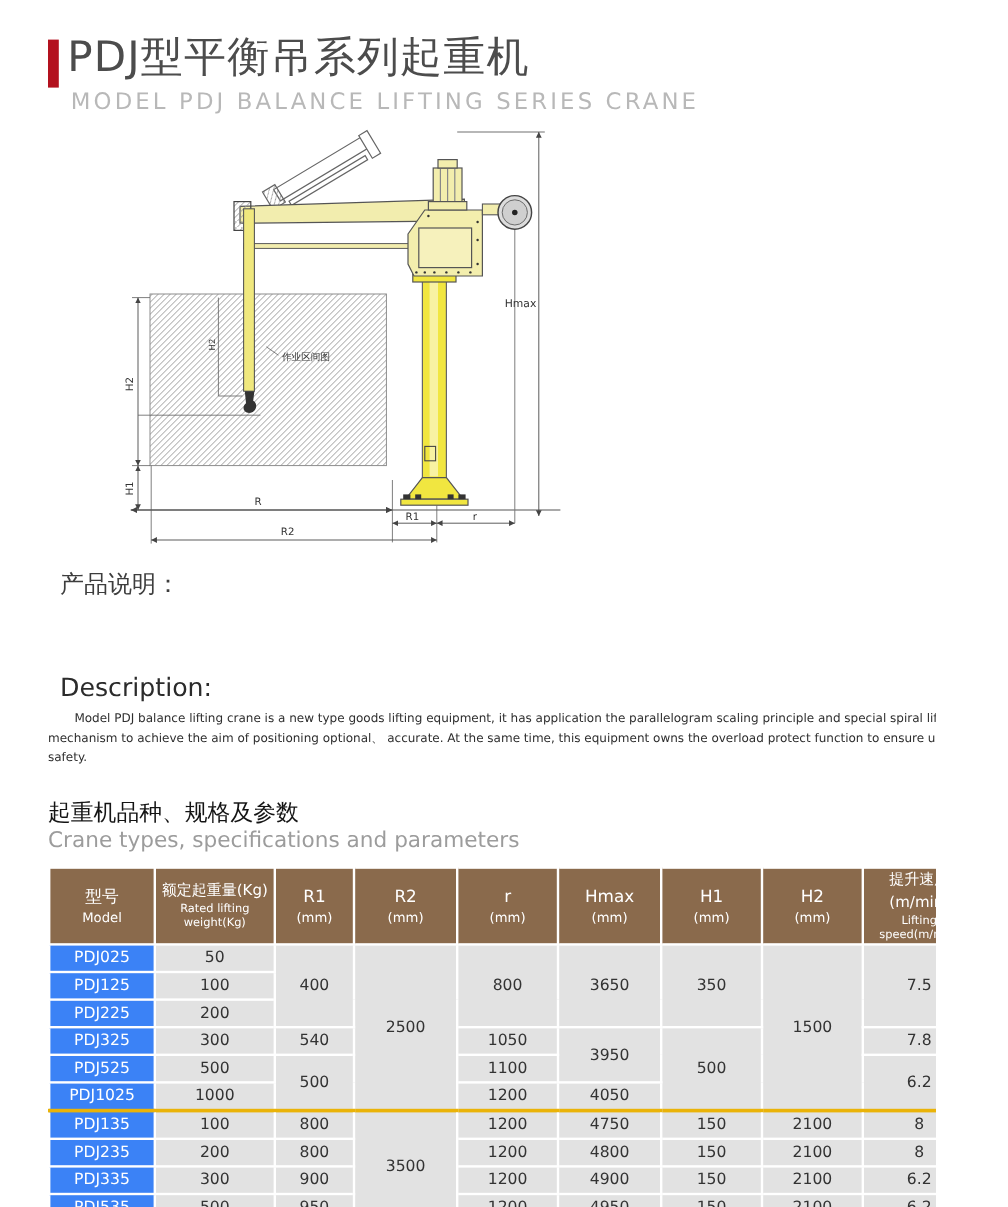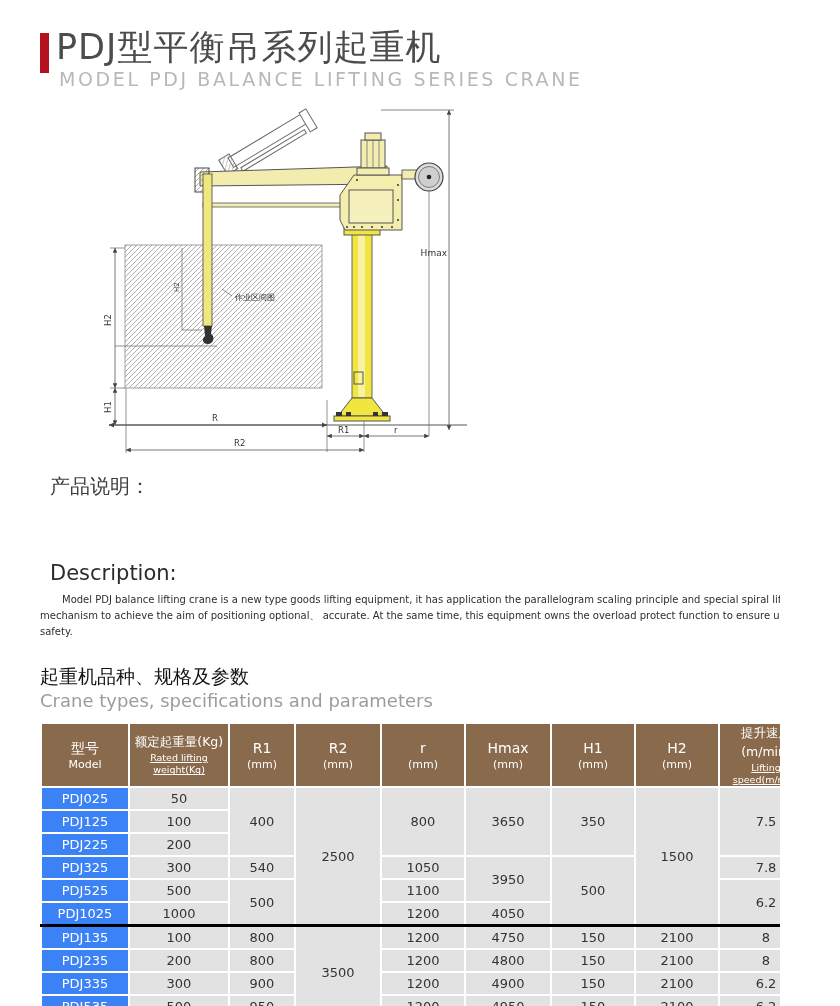--- a/index.html
+++ b/index.html
@@ -1,21 +1,21 @@
 <!DOCTYPE html>
 <html><head>
 <meta charset="utf-8">
 <style>
   html,body{margin:0;padding:0;background:#ffffff;font-family:"DejaVu Sans","Liberation Sans",sans-serif;}
   .page{position:relative;width:780px;height:1006px;background:#fff;overflow:hidden;}
 
   
   .redbar{position:absolute;left:40px;top:33px;width:9px;height:40px;background:#b3111e;}
   .title-cn{position:absolute;left:56px;top:24px;font-size:35px;color:#4c4c4c;letter-spacing:1px;white-space:nowrap;}
-  .title-en{position:absolute;left:59px;top:68px;font-size:19px;color:#b8b8b8;letter-spacing:2.6px;white-space:nowrap;}
+  .title-en{position:absolute;left:59px;top:74px;font-size:19px;color:#b8b8b8;letter-spacing:2.6px;white-space:nowrap;}
 
   
   .diagram{position:absolute;left:82px;top:100px;width:400px;height:360px;}
   .diagram text{font-family:"DejaVu Sans","Liberation Sans",sans-serif;fill:#333;}
 
   
   .sec-h-cn{position:absolute;left:50px;top:473px;font-size:20px;color:#3d3d3d;}
   .body-cn{position:absolute;left:40px;top:503px;width:774px;font-size:14.5px;color:#333;line-height:1.7;text-indent:2em;}
   .sec-h-en{position:absolute;left:50px;top:561px;font-size:21px;color:#2b2b2b;}
   .body-en{position:absolute;left:40px;top:592px;width:774px;font-size:10px;color:#2e2e2e;line-height:1.58;text-indent:2.2em;}
@@ -24,25 +24,25 @@
   .tbl-title-cn{position:absolute;left:40px;top:664px;font-size:19px;color:#141414;}
   .tbl-title-en{position:absolute;left:40px;top:690px;font-size:18px;color:#9c9c9c;}
 
   
   .spec-wrap{position:absolute;left:40px;top:722px;}
   table.spec{border-collapse:collapse;table-layout:fixed;width:772px;}
   table.spec td,table.spec th{border:2px solid #ffffff;padding:0;text-align:center;vertical-align:middle;}
   table.spec th{background:#8a6a4c;color:#ffffff;font-weight:normal;height:48px;}
   table.spec td{background:#e2e2e2;color:#333;font-size:13px;height:21px;}
   table.spec td.model{background:#3b82f6;color:#ffffff;font-size:13px;}
-  tr.group-sep td{border-top:3px solid #000000;}
+  tr.group-sep td{border-top:3px solid #eab308;}
   .h-main{font-size:14px;line-height:1.45;}
   .h-sub{font-size:11px;line-height:1.3;}
   .h-main-sm{font-size:12.5px;line-height:1.5;}
-  .h-sub-sm{font-size:9.5px;line-height:1.3;text-decoration:underline;}
+  .h-sub-sm{font-size:9.5px;line-height:1.3;}
 </style>
 </head>
 <body>
 
 <div class="page">
 
   <div class="redbar"></div>
   <div class="title-cn">PDJ型平衡吊系列起重机</div>
   <div class="title-en">MODEL PDJ BALANCE LIFTING SERIES CRANE</div>
 

